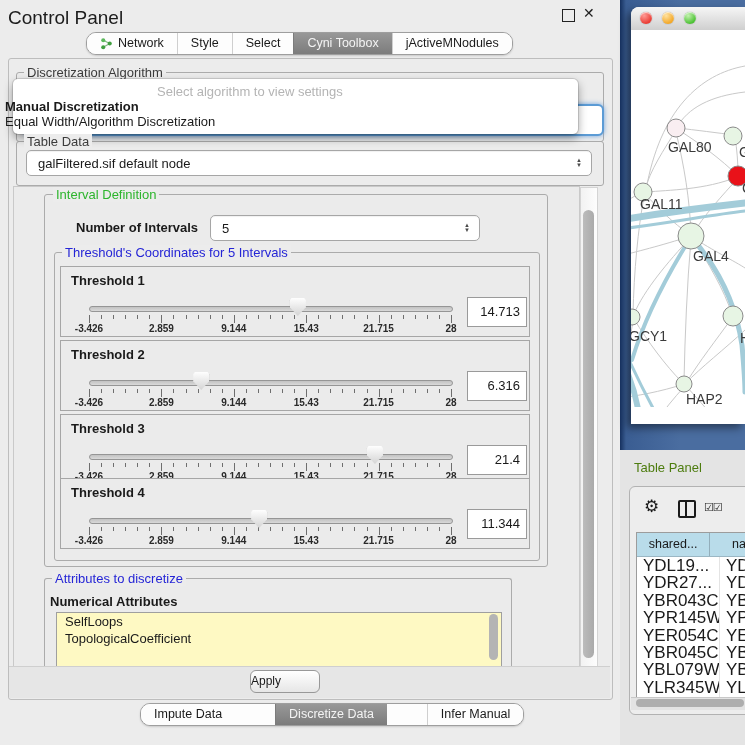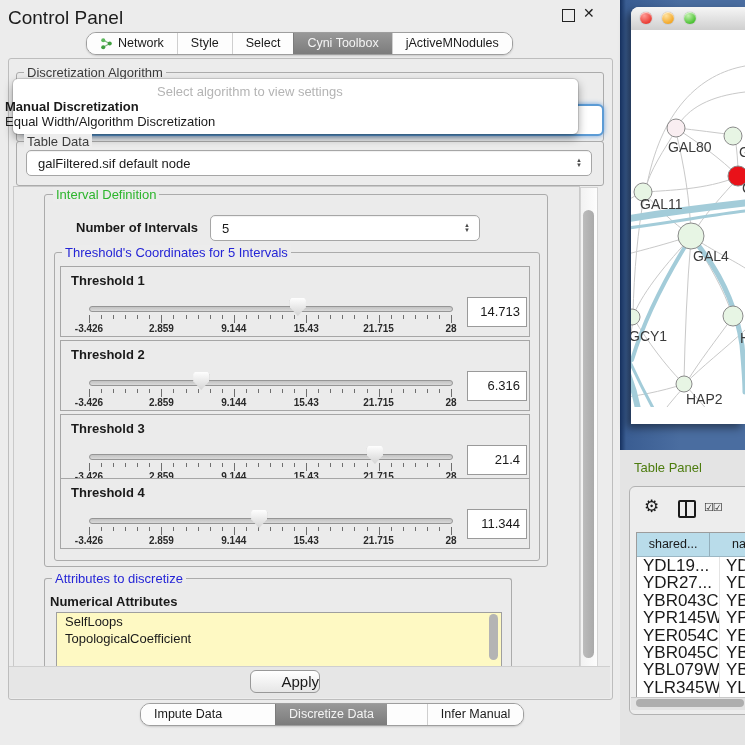--- a/index.html
+++ b/index.html
@@ -55,21 +55,21 @@
   .sb-scale{position:absolute;left:28px;top:56px;width:362px;height:11px;}
   .sc{position:absolute;transform:translateX(-50%);font-size:10px;font-weight:bold;color:#2a2a2a;white-space:nowrap;}
   .sb-value{position:absolute;left:406px;top:30px;width:52px;height:28px;background:#fff;border:1px solid #9a9a9a;font-size:13px;line-height:28px;text-align:right;padding-right:6px;}
   #grp-attrs{left:44px;top:578px;width:466px;height:90px;border-bottom:none;}
   #grp-attrs-title{left:52px;top:571px;color:#2525d6;}
   #attrs-sub{left:50px;top:594px;font-size:13px;font-weight:bold;}
   #attrs-list{left:56px;top:612px;width:444px;height:54px;background:#fef9c3;border:1px solid #9f9f9f;overflow:hidden;}
   .attr-item{font-size:13px;line-height:17px;padding-left:8px;white-space:nowrap;}
   #attrs-sb{left:489px;top:614px;width:9px;height:46px;background:#b4b4b4;border-radius:5px;}
   #apply-strip{left:9px;top:666px;width:601px;height:31px;background:#e6e6e6;border-top:1px solid #cfcfcf;}
-  #apply-btn{left:250px;top:670px;width:68px;height:21px;background:linear-gradient(#ffffff,#e6e6e6);border:1px solid #989898;border-radius:6px;font-size:15px;text-align:right;line-height:21px;}
+  #apply-btn{left:250px;top:670px;width:68px;height:21px;background:linear-gradient(#ffffff,#e6e6e6);border:1px solid #989898;border-radius:6px;font-size:12px;text-align:left;line-height:21px;}
   
   #desktop{left:620px;top:0;width:125px;height:450px;background:linear-gradient(to right,#16315f 0px,#3a5d92 6px,#4a6da0 60px);}
   #macwin{left:631px;top:7px;width:114px;height:417px;background:#fff;border-radius:8px 0 0 0;box-shadow:-4px 4px 9px rgba(0,0,0,.45);}
   #mac-titlebar{position:absolute;left:0;top:0;width:100%;height:23px;background:linear-gradient(#f6f6f6,#cfcfcf);border-bottom:1px solid #a2a2a2;border-radius:8px 0 0 0;}
   .tl{position:absolute;top:5px;width:12px;height:12px;border-radius:50%;box-shadow:inset 0 1px 1px rgba(255,255,255,.7),0 0 1px rgba(0,0,0,.5);}
   #tl-close{left:9px;background:radial-gradient(circle at 35% 30%,#ff9a94,#ea3c34 70%);}
   #tl-min{left:31px;background:radial-gradient(circle at 35% 30%,#ffe2a0,#f3a828 70%);}
   #tl-zoom{left:53px;background:radial-gradient(circle at 35% 30%,#c4f2b0,#4cc234 70%);}
   #netcanvas{left:631px;top:30px;width:114px;height:377px;overflow:hidden;background:#fff;}
   

